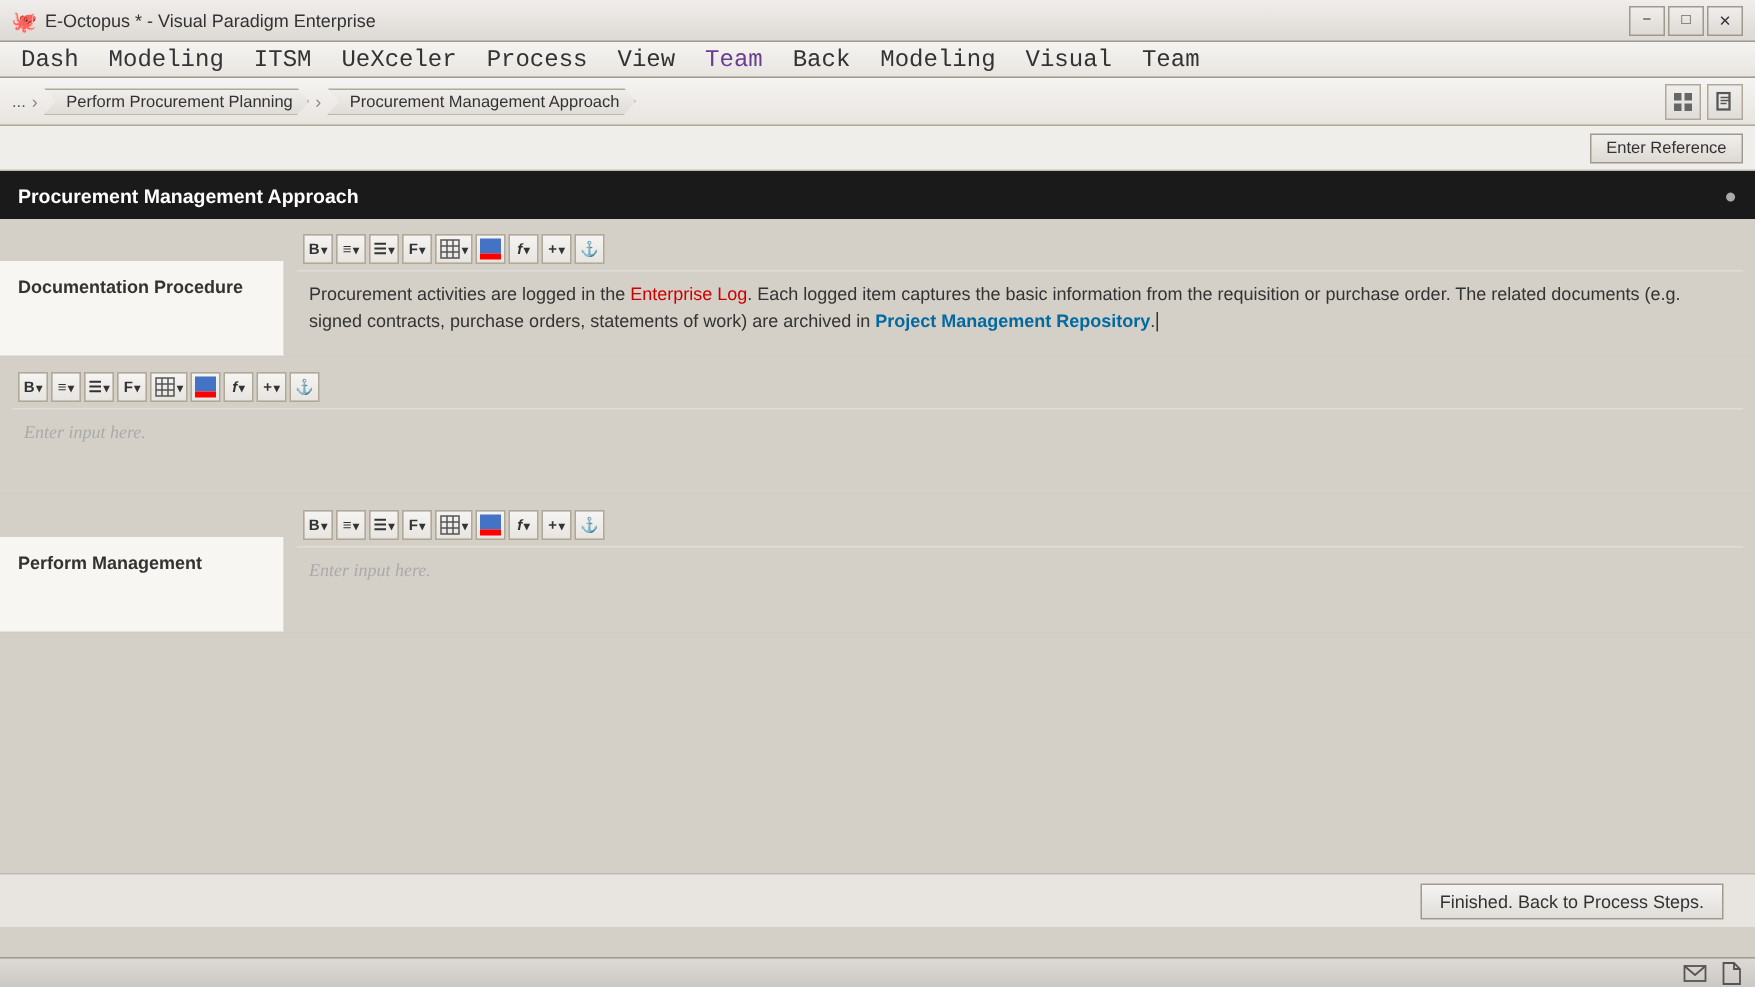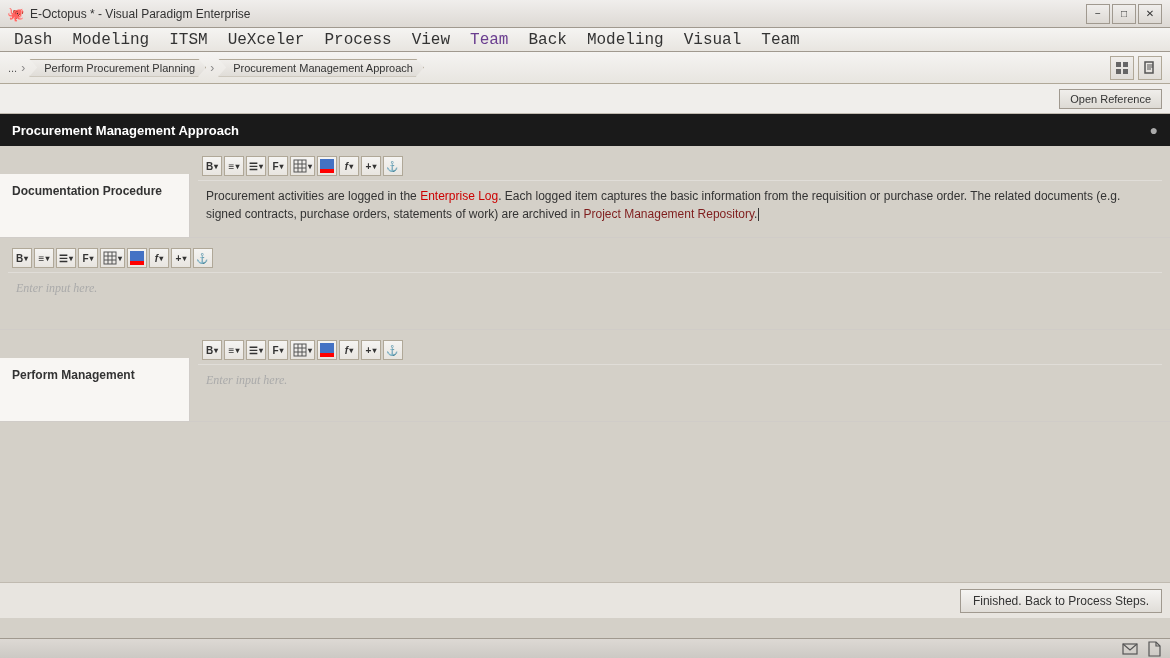--- a/index.html
+++ b/index.html
@@ -162,31 +162,31 @@
     
     .editor-content {
       padding: 6px 8px;
       font-size: 12px;
       color: #333;
       min-height: 50px;
       line-height: 1.5;
     }
     .editor-content.placeholder { color: #aaa; font-style: italic; font-family: Liberation Serif, serif; }
     .editor-content .highlight-red { color: #c00; }
-    .editor-content .highlight-blue { color: #7f1d1d; }
+    .editor-content .highlight-blue { color: #0369a1; font-weight: bold; }
     .editor-content .cursor { display: inline-block; width: 1px; height: 13px; background: #333; vertical-align: text-bottom; margin-left: 1px; }
 
     
     .bottom-bar {
       background: #e8e5e0;
       height: 36px;
       display: flex;
       align-items: center;
       justify-content: flex-end;
-      padding: 0 8px;
+      padding: 0 21px;
       border-top: 1px solid #c0bab0;
       position: absolute;
       bottom: 20px;
       left: 0; right: 0;
     }
     .finished-btn {
       background: linear-gradient(to bottom, #f5f4f2, #e0ddd8);
       border: 1px solid #a0998f;
       padding: 4px 12px;
       font-size: 12px;
@@ -277,21 +277,21 @@
         <rect x="2" y="1" width="8" height="11" fill="none" stroke="#555" stroke-width="1.5"></rect>
         <line x1="4" y1="4" x2="10" y2="4" stroke="#555" stroke-width="1"></line>
         <line x1="4" y1="6" x2="10" y2="6" stroke="#555" stroke-width="1"></line>
         <line x1="4" y1="8" x2="8" y2="8" stroke="#555" stroke-width="1"></line>
       </svg>
     </div>
   </div>
 </div>
 
 <div class="reference-bar">
-  <button class="open-ref-btn">Open Reference</button>
+  <button class="open-ref-btn">Enter Reference</button>
 </div>
 
 <div class="content-wrapper">
   <div class="scrollable-content">
 
     <div class="section-header">
       <span>Procurement Management Approach</span>
       <span class="section-header-icon">●</span>
     </div>
 

